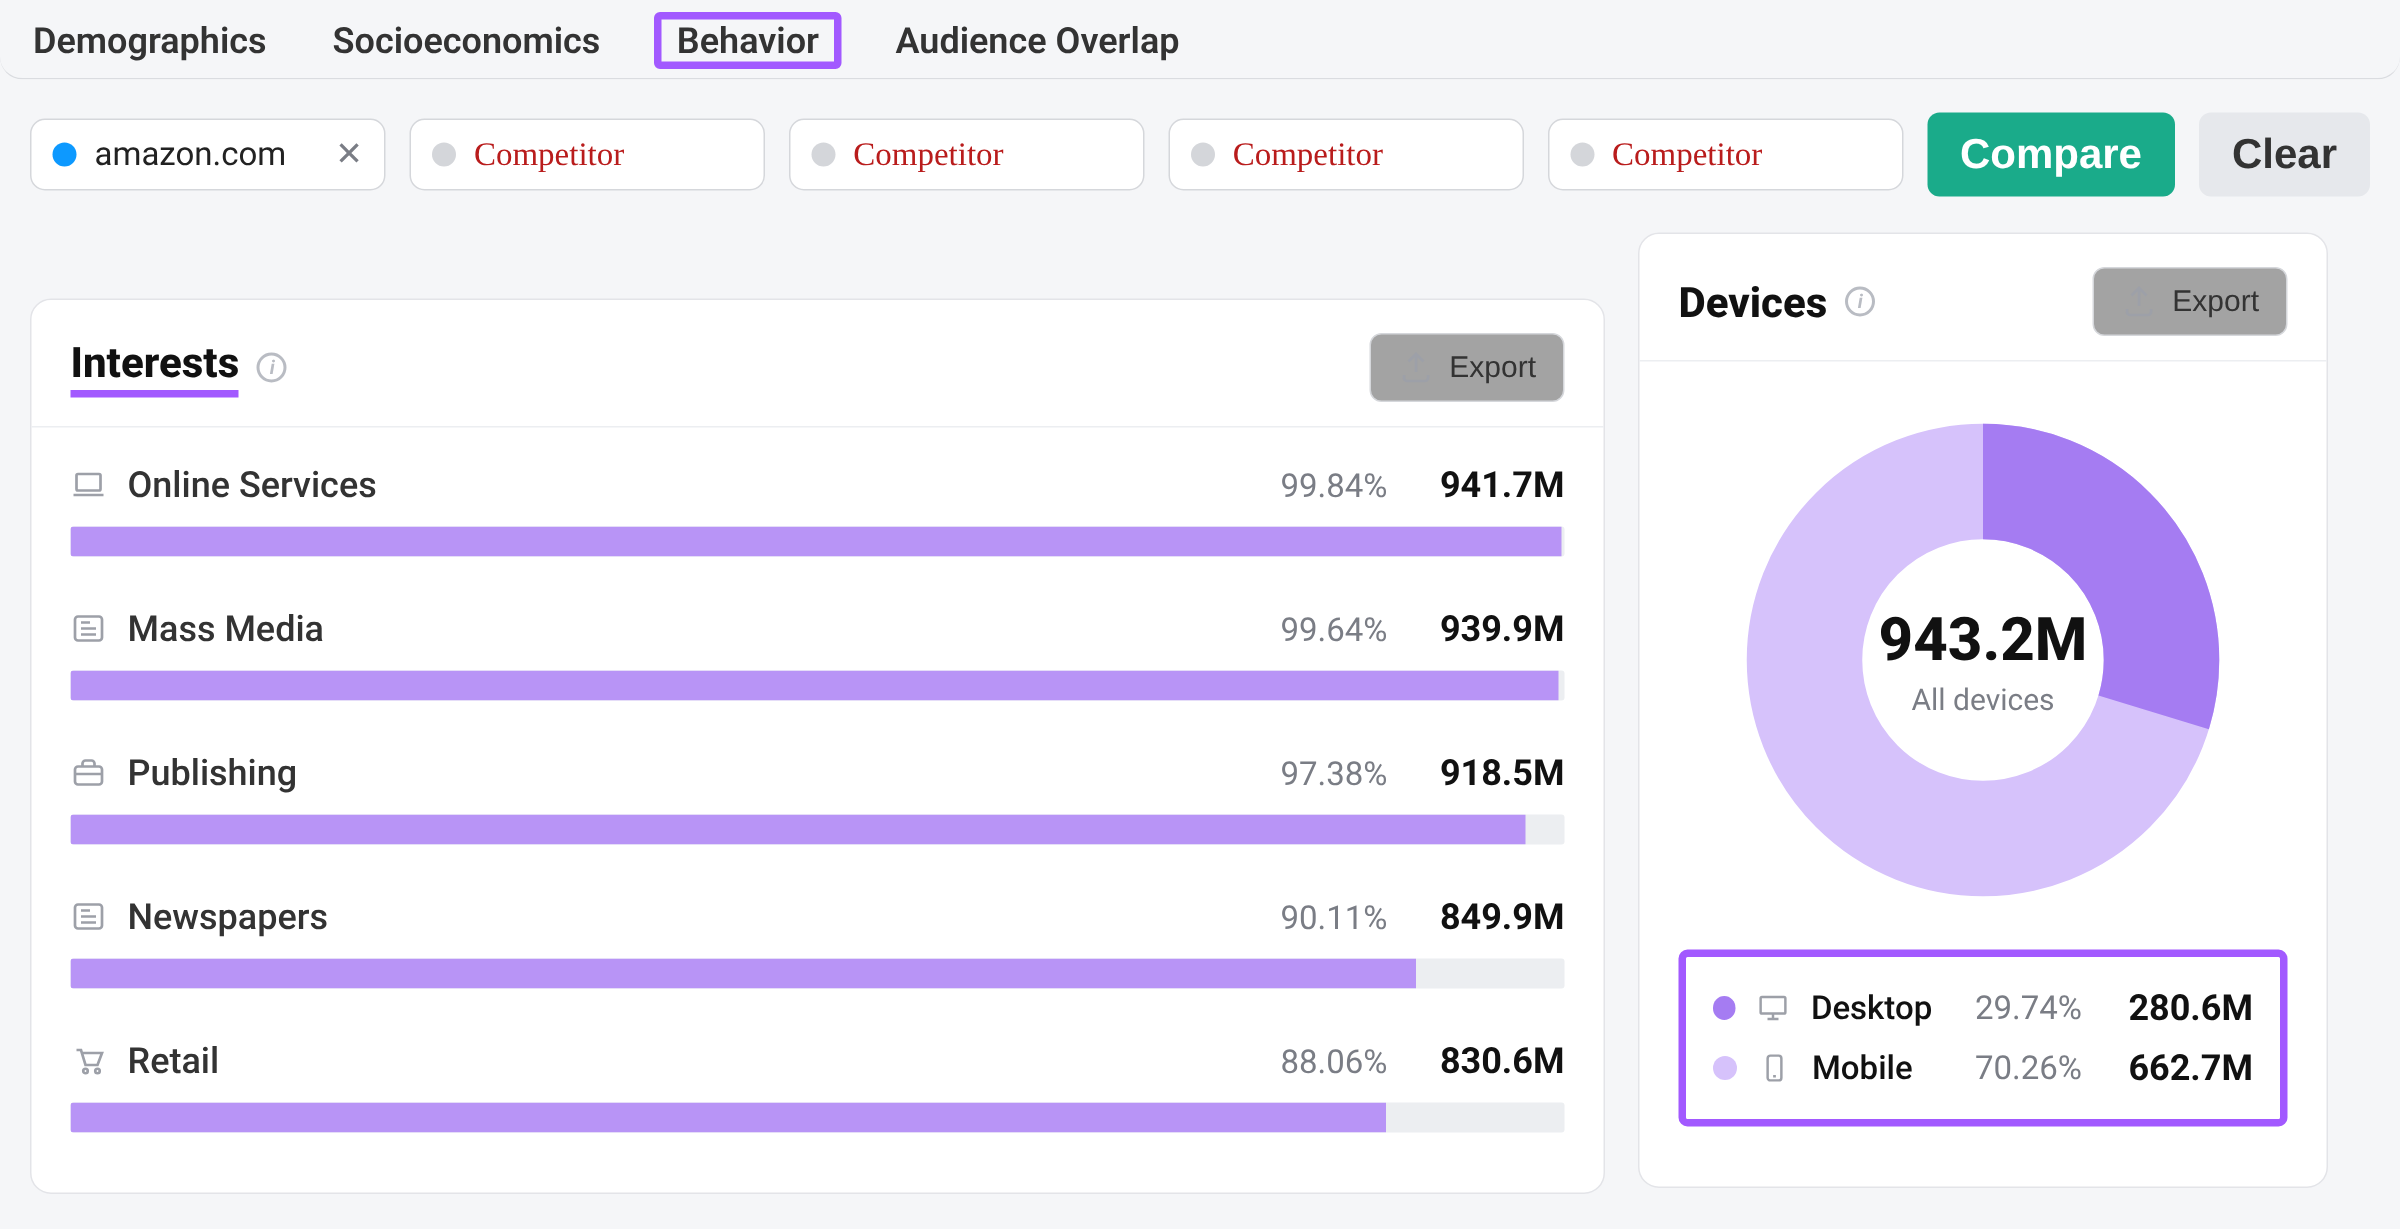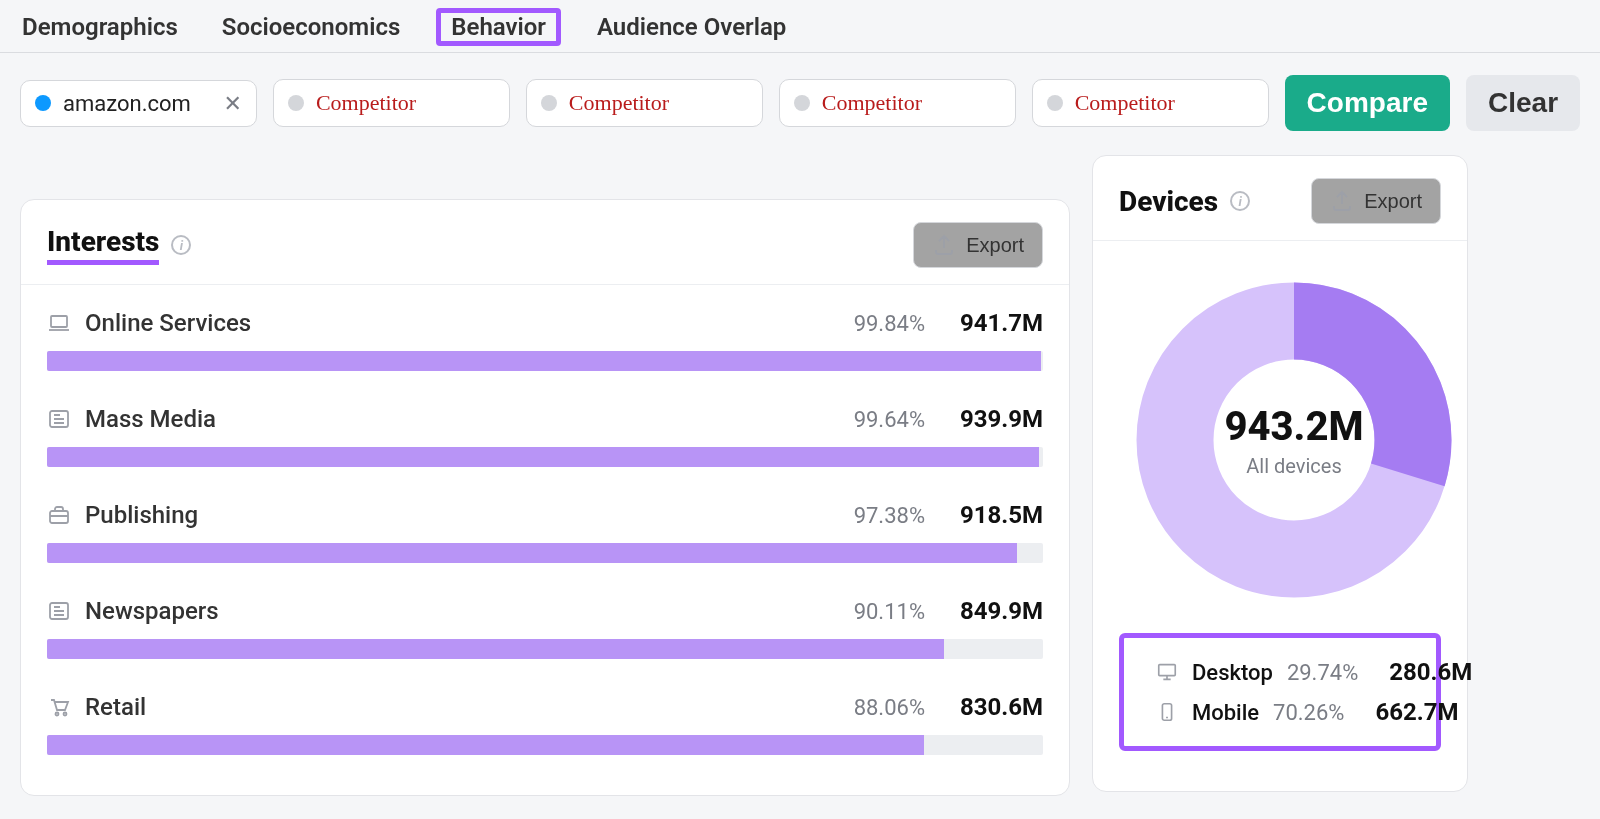--- a/index.html
+++ b/index.html
@@ -12,20 +12,21 @@
     overflow: hidden;
   }
 
   
   .tabs {
     display: flex;
     gap: 28px;
     padding: 8px 14px 6px 14px;
     border-bottom: 1px solid #dadce0;
     align-items: center;
+    border-radius: 15px;
   }
   .tab {
     font-size: 24px;
     font-weight: 600;
     color: #333;
     padding: 4px 8px 4px 8px;
     cursor: pointer;
   }
   .tab.active {
     border: 5px solid #a259ff;
@@ -76,21 +77,21 @@
     padding: 0 20px 20px 20px;
     align-items: flex-start;
   }
   .card {
     background: #fff;
     border: 1px solid #e3e4e8;
     border-radius: 14px;
     padding: 22px 26px 40px 26px;
   }
   .card-interests { width: 1050px; margin-top: 44px; }
-  .card-devices   { width: 376px; }
+  .card-devices   { width: 460px; }
 
   .card-head {
     display: flex;
     align-items: center;
     justify-content: space-between;
     padding-bottom: 16px;
   }
   .card-title-wrap { display: flex; align-items: center; gap: 12px; }
   .card-title { font-size: 28px; font-weight: 800; }
   .underline-purple { border-bottom: 5px solid #a259ff; padding-bottom: 2px; }

